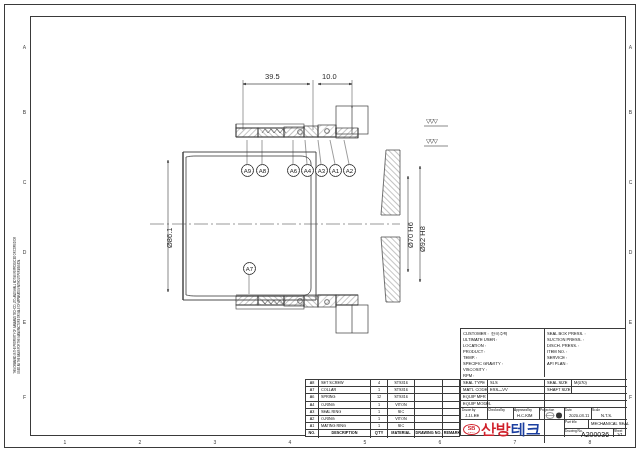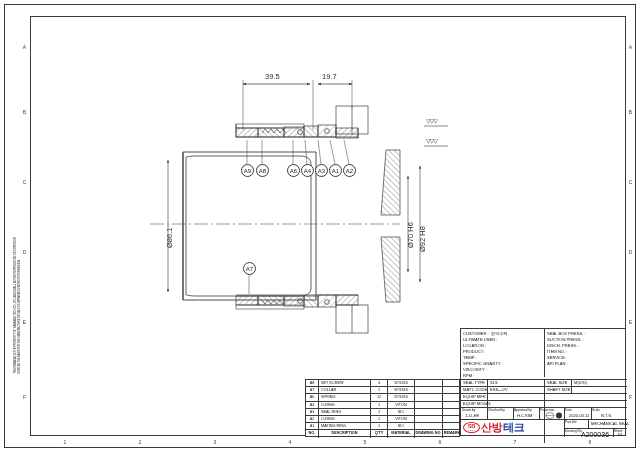--- a/index.html
+++ b/index.html
@@ -112,21 +112,21 @@
   .logo-badge {
     width: 17px; height: 11px;
     border: 1.2px solid #d0202a;
     border-radius: 50%;
     color: #d0202a;
     font-size: 5.5px; font-weight: bold;
     display: flex; align-items: center; justify-content: center;
     flex-direction: column; line-height: 1;
   }
   .logo-badge .sub { font-size: 2.2px; font-weight: normal; letter-spacing: .2px; }
-  .logo-text { font-size: 11px; font-weight: bold; letter-spacing: -0.4px; }
+  .logo-text { font-size: 15px; font-weight: bold; letter-spacing: -0.4px; }
   .logo-red { color: #d0202a; }
   .logo-blue { color: #1b3fa0; }
 
   .sf-sym { position: absolute; font-size: 6px; color:#333; letter-spacing: -1px; }
 </style>
 </head>
 <body>
 
 <div id="page">
 
@@ -250,21 +250,21 @@
       <line x1="349" y1="164" x2="344" y2="140" stroke-width="0.5"></line>
 
       <line x1="249" y1="275" x2="249" y2="294" stroke-width="0.5"></line>
 
       <line x1="424" y1="126" x2="448" y2="126" stroke-width="0.6"></line>
       <line x1="424" y1="146" x2="448" y2="146" stroke-width="0.6"></line>
     </g>
   </svg>
 
   <div class="dimtxt" style="left:265px; top:72px;">39.5</div>
-  <div class="dimtxt" style="left:322px; top:72px;">19.7</div>
+  <div class="dimtxt" style="left:322px; top:72px;">10.0</div>
   <div class="dimtxt vert" style="left:165px; top:248px;">Ø86.1</div>
   <div class="dimtxt vert" style="left:406px; top:248px;">Ø70 H6</div>
   <div class="dimtxt vert" style="left:418px; top:252px;">Ø92 H8</div>
 
   <div class="sf-sym" style="left:426px; top:117px;">▽▽▽</div>
   <div class="sf-sym" style="left:426px; top:137px;">▽▽▽</div>
 
   <div class="balloon" style="left:241px; top:164px;">A9</div>
   <div class="balloon" style="left:256px; top:164px;">A8</div>
   <div class="balloon" style="left:287px; top:164px;">A6</div>

